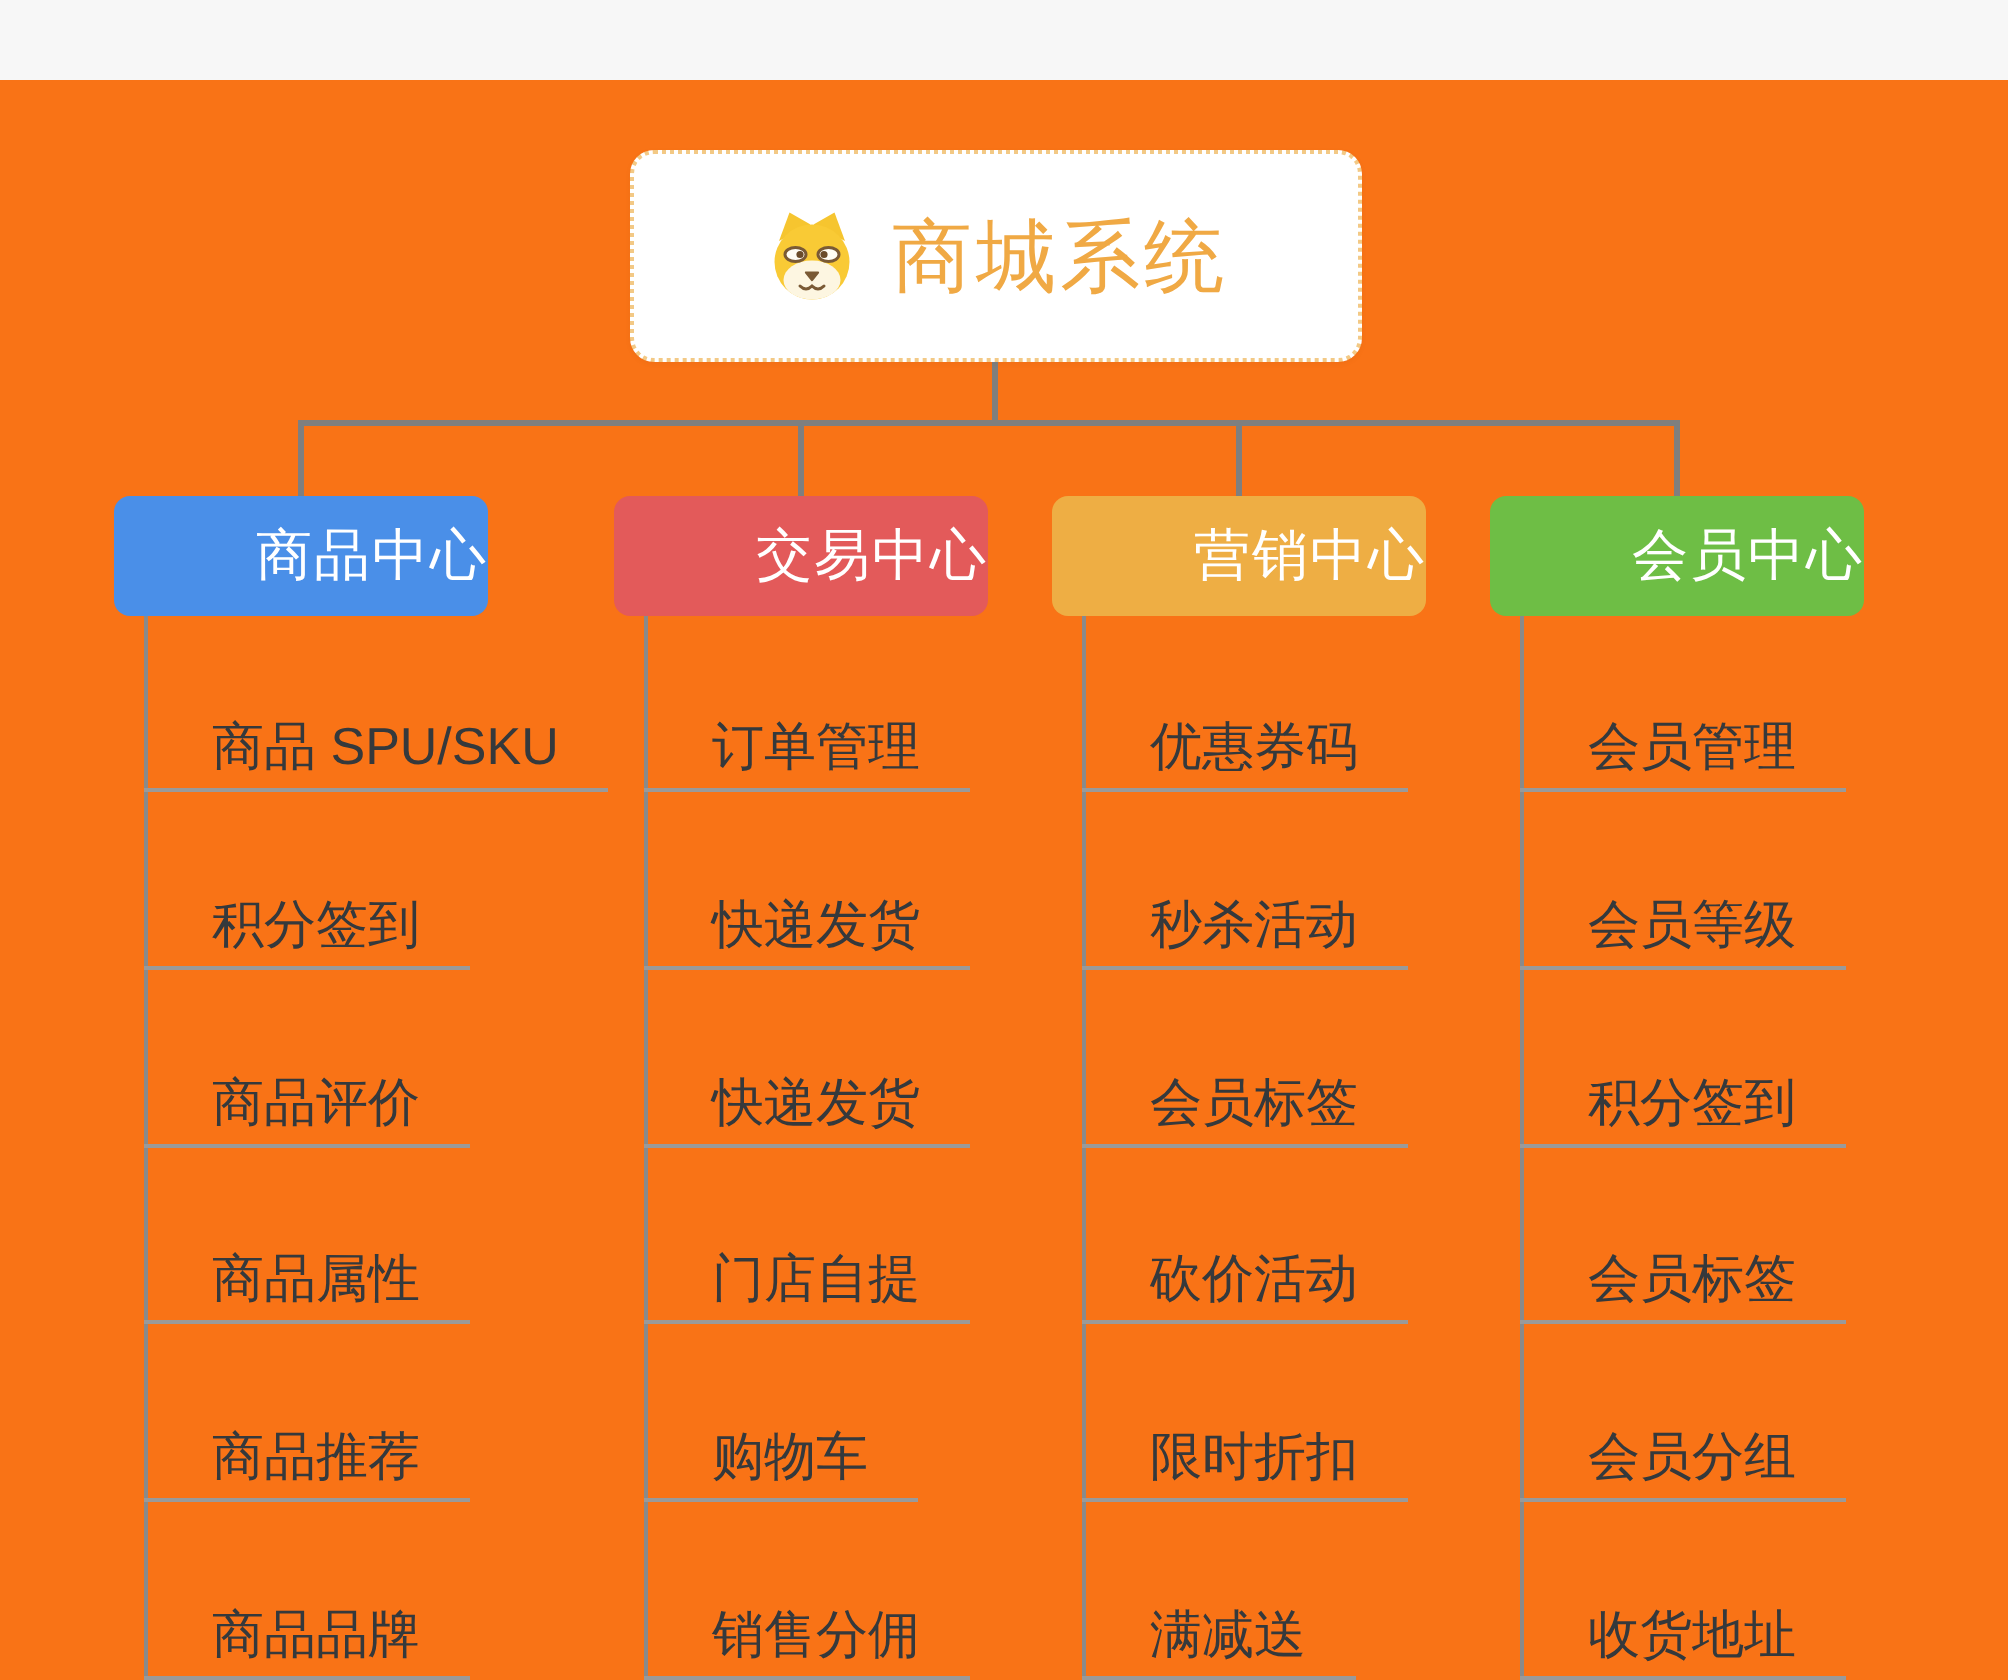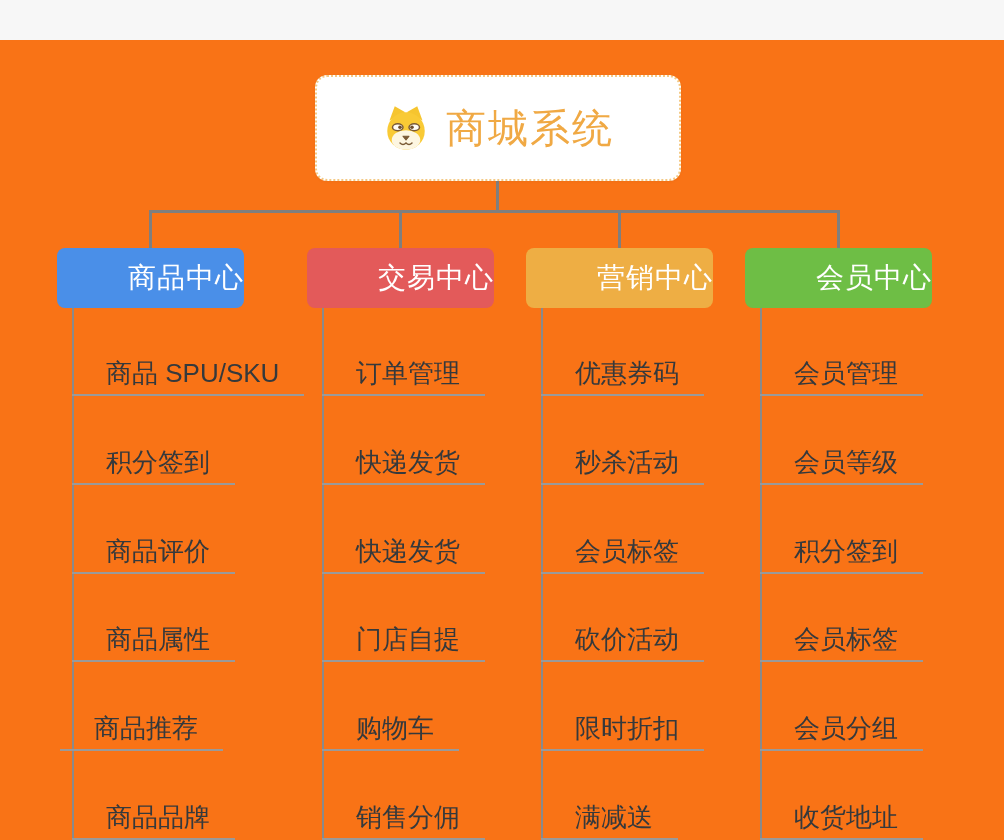--- a/index.html
+++ b/index.html
@@ -114,21 +114,21 @@
       <span>营销中心</span>
     </div>
   <div class="branch b4">
       <span>会员中心</span>
     </div>
 
   <div class="child" style="left:72px;top:316px">商品 SPU/SKU</div>
   <div class="child" style="left:72px;top:405px">积分签到</div>
   <div class="child" style="left:72px;top:494px">商品评价</div>
   <div class="child" style="left:72px;top:582px">商品属性</div>
-  <div class="child" style="left:60px;top:671px">商品推荐</div>
+  <div class="child" style="left:72px;top:671px">商品推荐</div>
   <div class="child" style="left:72px;top:760px">商品品牌</div>
 
   <div class="child" style="left:322px;top:316px">订单管理</div>
   <div class="child" style="left:322px;top:405px">快递发货</div>
   <div class="child" style="left:322px;top:494px">快递发货</div>
   <div class="child" style="left:322px;top:582px">门店自提</div>
   <div class="child" style="left:322px;top:671px">购物车</div>
   <div class="child" style="left:322px;top:760px">销售分佣</div>
 
   <div class="child" style="left:541px;top:316px">优惠券码</div>

